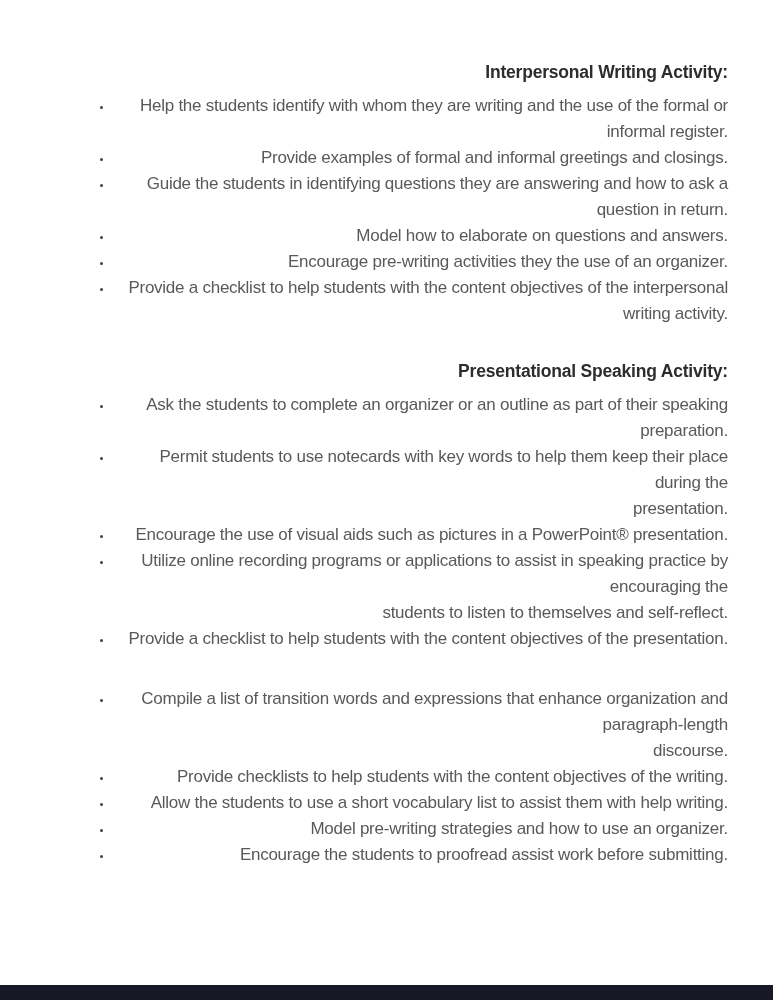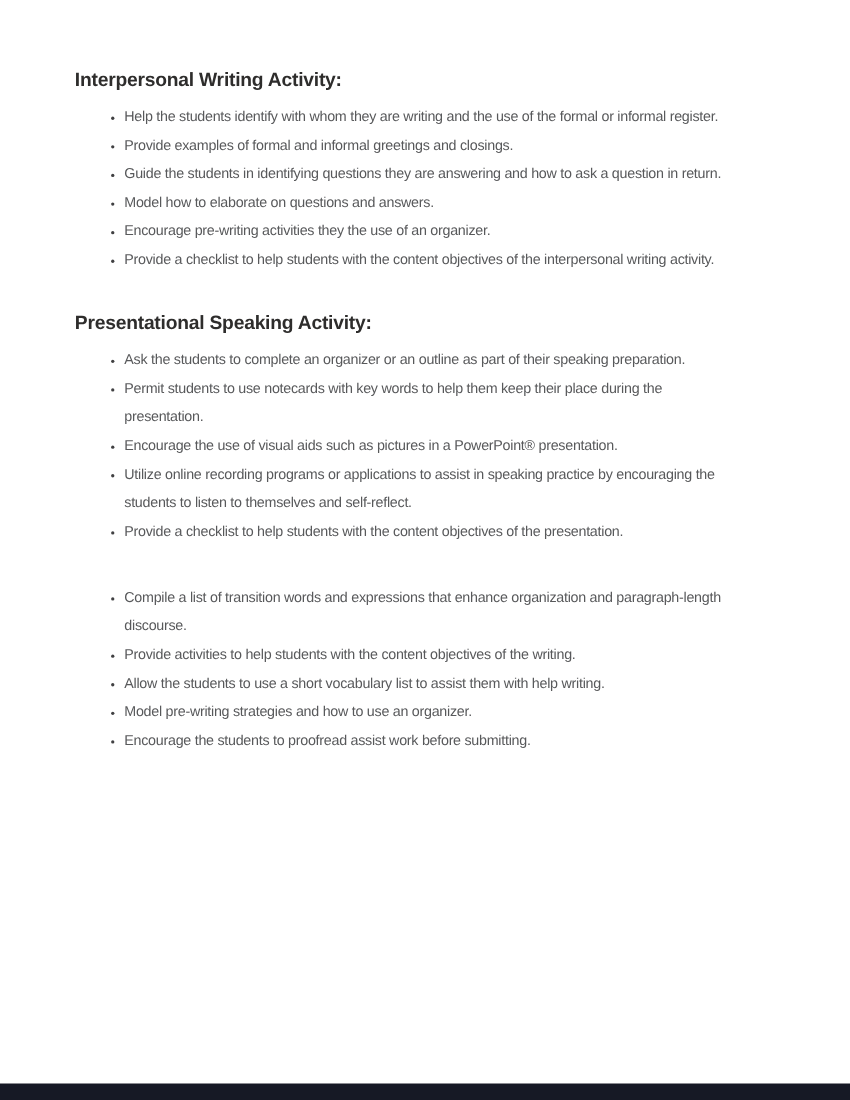--- a/index.html
+++ b/index.html
@@ -4,20 +4,21 @@
 <style>
   * { box-sizing: border-box; margin: 0; padding: 0; }
   html, body { background: #ffffff; }
   .page {
     position: relative;
     width: 773px;
     height: 1000px;
     background: #ffffff;
     overflow: hidden;
     font-family: "Liberation Sans", sans-serif;
+    text-align: right;
   }
   .content {
     position: absolute;
     top: 62px;
     left: 68px;
     width: 660px;
   }
   .doc-section { margin-bottom: 0; }
   .doc-section + .doc-section { margin-top: 34px; }
   .section-title {
@@ -25,21 +26,21 @@
     font-weight: 700;
     color: #2e2d2c;
     letter-spacing: -0.2px;
     margin-bottom: 10px;
   }
   ul.bullet-list {
     list-style: disc outside;
     padding-left: 45px;
   }
   ul.bullet-list li {
-    font-size: 13px;
+    font-size: 17px;
     line-height: 26px;
     color: #58595b;
     letter-spacing: -0.25px;
     white-space: pre-line;
   }
   ul.bullet-list li::marker {
     color: #404042;
     font-size: 10px;
   }
   .footer-bar {
@@ -79,21 +80,21 @@
         <li>Utilize online recording programs or applications to assist in speaking practice by encouraging the
 students to listen to themselves and self-reflect.</li>
         <li>Provide a checklist to help students with the content objectives of the presentation.</li>
       </ul>
     </div>
 
     <div class="doc-section">
       <ul class="bullet-list">
         <li>Compile a list of transition words and expressions that enhance organization and paragraph-length
 discourse.</li>
-        <li>Provide activities to help students with the content objectives of the writing.</li>
+        <li>Provide checklists to help students with the content objectives of the writing.</li>
         <li>Allow the students to use a short vocabulary list to assist them with help writing.</li>
         <li>Model pre-writing strategies and how to use an organizer.</li>
         <li>Encourage the students to proofread assist work before submitting.</li>
       </ul>
     </div>
 
   </div>
 
   <div class="footer-bar"></div>
 </div>

